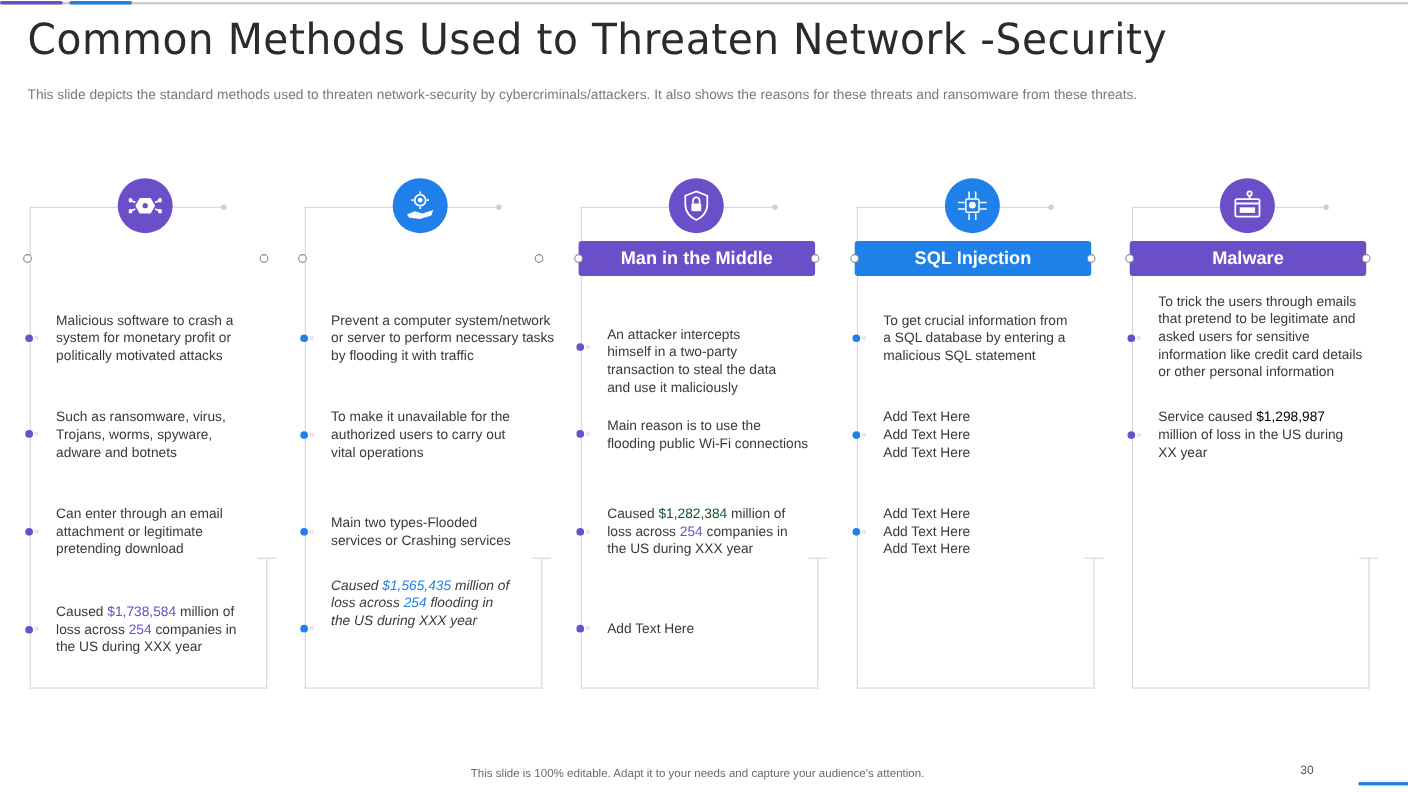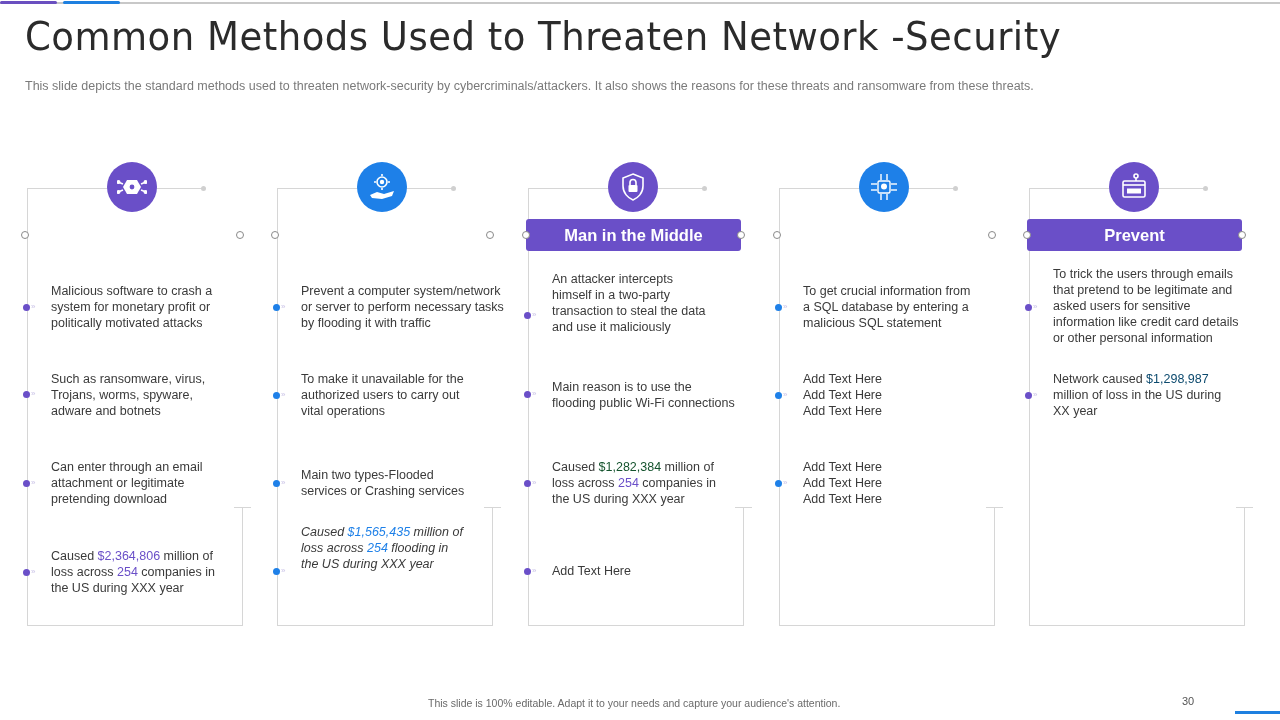--- a/index.html
+++ b/index.html
@@ -90,21 +90,21 @@
       <div class="item" style="top: 0px;">
         <div class="bullet" style="top: 320px; background: rgb(106, 79, 200);"></div>
         <div class="chev" style="top: 319px;">»</div>
         <div class="item-text" style="top: 299px;"><span>Can enter through an email
 attachment or legitimate
 pretending download</span></div>
       </div>
       <div class="item" style="top: 0px;">
         <div class="bullet" style="top: 409px; background: rgb(106, 79, 200);"></div>
         <div class="chev" style="top: 408px;">»</div>
-        <div class="item-text" style="top: 388px;"><span>Caused </span><span style="color: rgb(106, 79, 200);">$2,364,806</span><span> million of
+        <div class="item-text" style="top: 388px;"><span>Caused </span><span style="color: rgb(106, 79, 200);">$1,738,584</span><span> million of
 loss across </span><span style="color: rgb(106, 79, 200);">254</span><span> companies in
 the US during XXX  year</span></div>
       </div>
     </div>
     <div class="col" style="left: 275px;">
     <div class="frame-top"></div>
     <div class="frame-dot"></div>
     <div class="frame-left"></div>
     <div class="frame-bottom"></div>
     <div class="frame-right"></div>
@@ -163,21 +163,21 @@
           <rect x="10.5" y="13" width="9" height="7" rx="1" fill="#fff" stroke="none"></rect>
           <path d="M12 13 V10.5 a3 3 0 0 1 6 0 V13"></path>
         </svg>
       </div>
     <div class="header-bar" style="background:#6a4fc8">Man in the Middle</div>
     <div class="knob l"></div>
     <div class="knob r"></div>
   <div class="item" style="top: 0px;">
         <div class="bullet" style="top: 152px; background: rgb(106, 79, 200);"></div>
         <div class="chev" style="top: 151px;">»</div>
-        <div class="item-text" style="top: 111px;"><span>An attacker intercepts
+        <div class="item-text" style="top: 136px;"><span>An attacker intercepts
 himself in a two-party
 transaction to steal the data
 and use it maliciously</span></div>
       </div>
       <div class="item" style="top: 0px;">
         <div class="bullet" style="top: 231px; background: rgb(106, 79, 200);"></div>
         <div class="chev" style="top: 230px;">»</div>
         <div class="item-text" style="top: 219px;"><span>Main reason is to use the
 flooding public Wi-Fi connections</span></div>
       </div>
@@ -208,20 +208,21 @@
           <line x1="12" y1="2" x2="12" y2="8"></line>
           <line x1="18" y1="2" x2="18" y2="8"></line>
           <line x1="12" y1="22" x2="12" y2="28"></line>
           <line x1="18" y1="22" x2="18" y2="28"></line>
           <line x1="2" y1="12" x2="8" y2="12"></line>
           <line x1="2" y1="18" x2="8" y2="18"></line>
           <line x1="22" y1="12" x2="28" y2="12"></line>
           <line x1="22" y1="18" x2="28" y2="18"></line>
         </svg>
       </div>
+    <div class="header-bar" style="background:#1e80e8">SQL Injection</div>
     <div class="knob l"></div>
     <div class="knob r"></div>
   <div class="item" style="top: 0px;">
         <div class="bullet" style="top: 144px; background: rgb(30, 128, 232);"></div>
         <div class="chev" style="top: 143px;">»</div>
         <div class="item-text" style="top: 123px;"><span>To get crucial information from
 a SQL database by entering a
 malicious SQL statement</span></div>
       </div>
       <div class="item" style="top: 0px;">
@@ -248,36 +249,36 @@
     <div class="frame-right-cap"></div>
     <div class="icon-circle" style="background:#6a4fc8">
         <svg viewBox="0 0 30 30" fill="none" stroke="#fff" stroke-width="1.6">
           <rect x="4" y="9" width="22" height="16" rx="1.5"></rect>
           <line x1="4" y1="13" x2="26" y2="13"></line>
           <rect x="8" y="16.5" width="14" height="5" fill="#fff" stroke="none"></rect>
           <circle cx="17" cy="4" r="2"></circle>
           <path d="M17 6 V9"></path>
         </svg>
       </div>
-    <div class="header-bar" style="background:#6a4fc8">Prevent</div>
+    <div class="header-bar" style="background:#6a4fc8">Malware</div>
     <div class="knob l"></div>
     <div class="knob r"></div>
   <div class="item" style="top: 0px;">
         <div class="bullet" style="top: 144px; background: rgb(106, 79, 200);"></div>
         <div class="chev" style="top: 143px;">»</div>
         <div class="item-text" style="top: 106px;"><span>To trick the users through emails
 that pretend to be legitimate and
 asked users for sensitive
 information like credit card details
 or other personal information</span></div>
       </div>
       <div class="item" style="top: 0px;">
         <div class="bullet" style="top: 232px; background: rgb(106, 79, 200);"></div>
         <div class="chev" style="top: 231px;">»</div>
-        <div class="item-text" style="top: 211px;"><span>Network  caused </span><span style="color: #0c4a6e;">$1,298,987</span><span>
+        <div class="item-text" style="top: 211px;"><span>Service  caused </span><span style="color: #000000;">$1,298,987</span><span>
 million of loss in the US during
 XX  year</span></div>
       </div>
     </div>
   </div>
 
 <div class="footer-note">This slide is 100% editable.  Adapt it to your needs and capture your audience's attention.</div>
 <div class="page-num">30</div>
 <div class="page-bar"></div>
 

